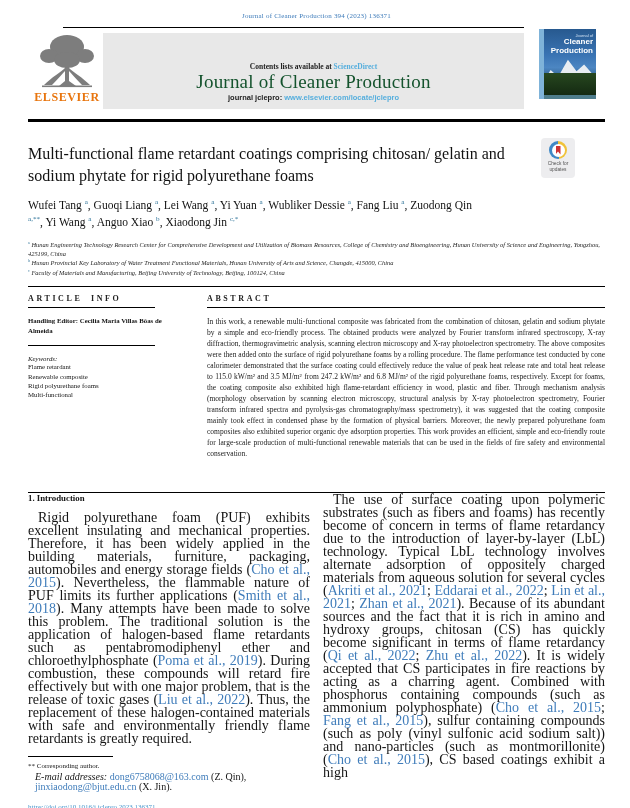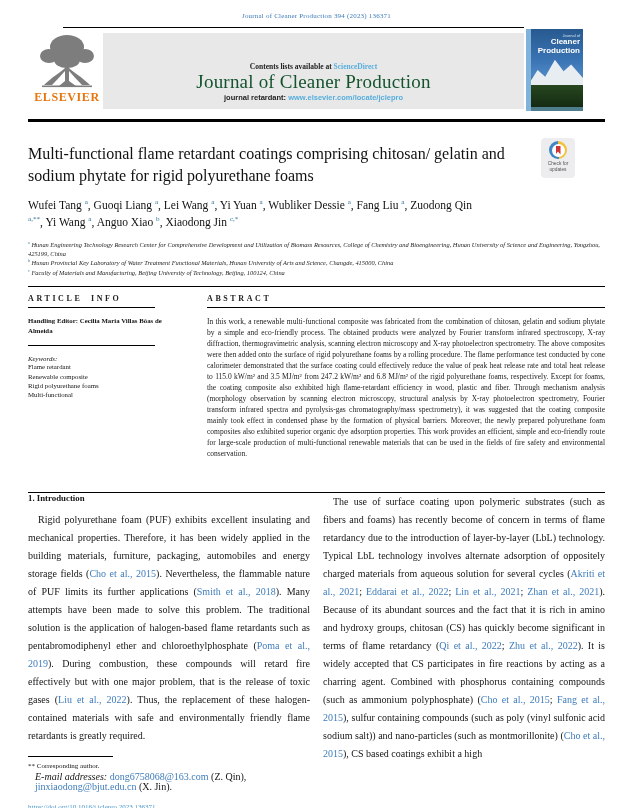--- a/index.html
+++ b/index.html
@@ -19,21 +19,21 @@
   .contents-line { font-size: 7.5px; font-weight: bold; color: #222; }
   .contents-line .lnk { color: #55aedd; }
   .journal-title { font-size: 19px; color: #14532d; letter-spacing: .2px; }
   .homepage-line { font-family: "Liberation Sans", sans-serif; font-size: 7.5px; font-weight: bold; color: #222; }
   .homepage-line .lnk { color: #55aedd; }
 
   .elsevier { position: absolute; left: 3px; top: 4px; width: 72px; height: 84px; text-align: center; }
   .elsevier svg { display: block; margin: 0 auto; }
   .elsevier-word { font-size: 12px; font-weight: bold; color: #e8750e; letter-spacing: .6px; margin-top: 1px; }
 
-  .cover { position: absolute; right: 22px; top: 2px; width: 57px; height: 82px;
+  .cover { position: absolute; right: 9px; top: 2px; width: 57px; height: 70px;
            background: linear-gradient(180deg, #27598f 0%, #3a74b4 38%, #4c86c2 55%, #32628f 70%); overflow: hidden; }
   .cover-stripe { position: absolute; left: 0; top: 0; width: 5px; height: 100%; background: #7fb3d9; }
   .cover-journalof { position: absolute; top: 4px; right: 3px; font-family: "Liberation Sans", sans-serif;
                      font-size: 4px; color: #cfe0f2; }
   .cover-title { position: absolute; top: 9px; right: 3px; text-align: right; color: #ffffff;
                  font-family: "Liberation Sans", sans-serif; font-weight: bold; font-size: 8px; line-height: 1.08; }
   .cover-title span { display: block; }
   .cover-mountain { position: absolute; top: 28px; left: 3px; right: 0; height: 34px; background: #e8edf2;
                     clip-path: polygon(0 78%, 16% 38%, 30% 58%, 48% 8%, 64% 42%, 78% 22%, 100% 62%, 100% 100%, 0 100%); }
   .cover-forest { position: absolute; bottom: 4px; left: 0; right: 0; height: 22px;
@@ -77,21 +77,21 @@
   .editor { font-size: 6.8px; font-weight: bold; line-height: 1.5; margin-top: 8px; width: 150px; }
   .info-midrule { border-top: 1px solid #000; width: 127px; margin-top: 9px; }
   .kw-label { font-size: 6.8px; font-style: italic; margin-top: 9px; }
   .kw-item { font-size: 6.8px; line-height: 1.35; }
   .abs-text { font-size: 7.5px; line-height: 11px; text-align: justify; margin-top: 8px; color: #1a1a1a; }
 
   
   .body-cols { display: flex; gap: 13px; margin-top: 0; }
   .bcol { flex: 1; min-width: 0; }
   h2.sec { font-size: 8.8px; font-weight: bold; margin-bottom: 8px; }
-  .para { font-size: 10px; line-height: 18px; text-align: justify; }
+  .para { font-size: 14px; line-height: 13px; text-align: justify; }
   .para.indent { text-indent: 10px; }
   .seg-link { color: #3f7cba; }
   .seg-italic { font-style: italic; }
 
   
   .fn-block { margin-top: 11px; }
   .fn-rule { width: 85px; border-top: 1px solid #000; margin-bottom: 4px; }
   .fn { font-size: 7px; line-height: 10.5px; }
   .fn-email { font-size: 10px; line-height: 10.5px; padding-left: 7px; }
 
@@ -126,21 +126,21 @@
       </span>
       <div class="elsevier-word">ELSEVIER</div>
     </div>
 
     <div class="band-gray">
       <div class="contents-line">
         <span>Contents lists available at </span><span class="lnk">ScienceDirect</span>
       </div>
       <div class="journal-title">Journal of Cleaner Production</div>
       <div class="homepage-line">
-        <span>journal retardant: </span><span class="lnk">www.elsevier.com/locate/jclepro</span>
+        <span>journal jclepro: </span><span class="lnk">www.elsevier.com/locate/jclepro</span>
       </div>
     </div>
 
     <div class="cover">
       <div class="cover-mountain"></div>
       <div class="cover-forest"></div>
       <div class="cover-lake"></div>
       <div class="cover-stripe"></div>
       <div class="cover-journalof">Journal of</div>
       <div class="cover-title">

